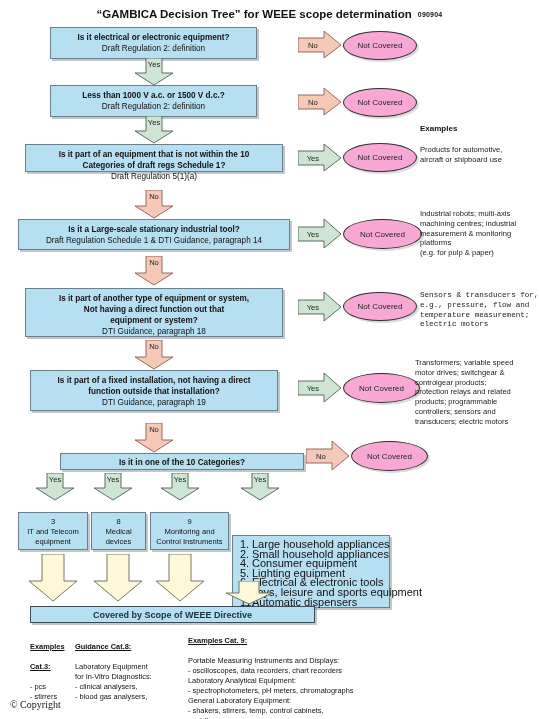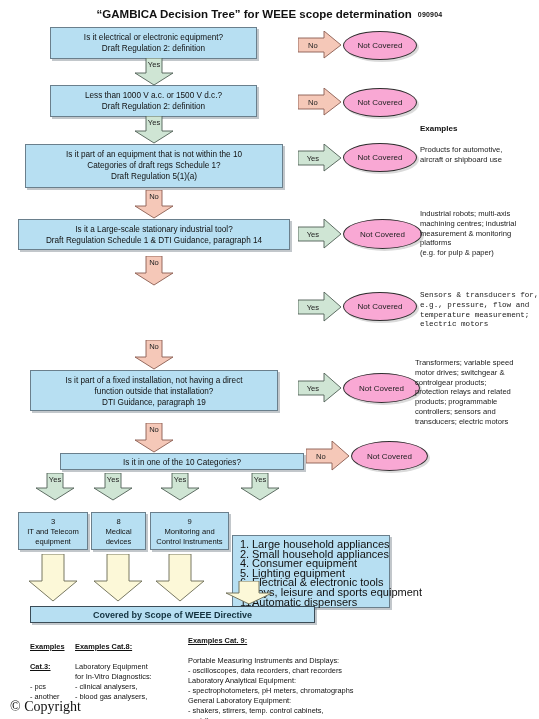--- a/index.html
+++ b/index.html
@@ -23,21 +23,21 @@
     background:#b7dff2;
     border:1px solid #6a7f8c;
     box-shadow:2px 2px 0 rgba(120,130,140,.45);
     box-sizing:border-box;
     text-align:center;
     color:#111;
     font-size:8.2px;
     line-height:11px;
     padding-top:4px;
   }
-  .qbox .b{font-weight:normal;}
+  .qbox .b{font-weight:bold;}
   .qbox .n{font-weight:normal;}
 
   
   .catbox{
     background:#b7dff2;
     border:1px solid #6a7f8c;
     box-shadow:2px 2px 0 rgba(120,130,140,.45);
     box-sizing:border-box;
     text-align:center;
     font-size:7.6px;line-height:10px;color:#111;
@@ -111,21 +111,21 @@
   .bhead{font-weight:bold;text-decoration:underline;}
   .bblock{
     position:absolute;
     font-size:7.4px;line-height:10px;color:#111;
     white-space:pre-line;
   }
 
   #copyright{
     position:absolute;left:10px;top:699px;
     font-family:"Liberation Serif", serif;
-    font-size:14px;color:#111;
+    font-size:10px;color:#111;
   }
 </style>
 </head>
 <body>
 
 <div class="canvas">
 
   <div id="title-wrap">
     <span id="title-main">“GAMBICA Decision Tree” for WEEE scope determination</span><span id="title-code">090904</span>
   </div>
@@ -133,31 +133,37 @@
   <div class="abs qbox" style="left:50px;top:27px;width:207px;height:32px;">
     <div class="b">Is it electrical or electronic equipment?</div>
     <div class="n">Draft Regulation 2: definition</div>
   </div>
 
   <div class="abs qbox" style="left:50px;top:85px;width:207px;height:32px;">
     <div class="b">Less than 1000 V a.c. or 1500 V d.c.?</div>
     <div class="n">Draft Regulation 2: definition</div>
   </div>
 
-  <div class="abs qbox" style="left:25px;top:144px;width:258px;height:44px;">
+  <div class="abs qbox" style="left:25px;top:144px;width:258px;height:28px;">
     <div class="b" style="white-space:pre-line;">Is it part of an equipment that is not within the 10
 Categories of draft regs Schedule 1?</div>
     <div class="n">Draft Regulation 5(1)(a)</div>
   </div>
 
   <div class="abs qbox" style="left:18px;top:219px;width:272px;height:31px;">
     <div class="b">Is it a Large-scale stationary industrial tool?</div>
     <div class="n">Draft Regulation Schedule 1 &amp; DTI Guidance, paragraph 14</div>
   </div>
 
+  <div class="abs qbox" style="left:25px;top:288px;width:258px;height:49px;">
+    <div class="b" style="white-space:pre-line;">Is it part of another type of equipment or system,
+Not having a direct function out that
+equipment or system?</div>
+    <div class="n">DTI Guidance, paragraph 18</div>
+  </div>
 
   <div class="abs qbox" style="left:30px;top:370px;width:248px;height:41px;">
     <div class="b" style="white-space:pre-line;">Is it part of a fixed installation, not having a direct
 function outside that installation?</div>
     <div class="n">DTI Guidance, paragraph 19</div>
   </div>
 
   <div class="abs qbox" style="left:60px;top:453px;width:244px;height:17px;padding-top:3px;">
     <div class="b">Is it in one of the 10 Categories?</div>
   </div>
@@ -393,25 +399,25 @@
   </div>
 
   <div class="abs" id="covered-bar" style="left:30px;top:606px;width:285px;height:17px;">
     <span>Covered by Scope of WEEE Directive</span>
   </div>
 
   <div class="bblock" style="left:30px;top:632px;width:60px;">
     <div class="bhead">Examples</div>
     <div class="bhead">Cat.3:</div>
     <div style="white-space:pre-line;">- pcs
-- another</div>
+- stirrers</div>
   </div>
 
   <div class="bblock" style="left:75px;top:632px;width:110px;">
-    <div class="bhead">Examples Cat.8:</div>
+    <div class="bhead">Guidance Cat.8:</div>
     <div style="white-space:pre-line;">Laboratory Equipment
  for In-Vitro Diagnostics:
 - clinical analysers,
 - blood gas analysers,</div>
   </div>
 
   <div class="bblock" style="left:188px;top:626px;width:250px;">
     <div class="bhead">Examples Cat. 9:</div>
     <div style="white-space:pre-line;">Portable Measuring Instruments and Displays:
  - oscilloscopes, data recorders, chart recorders

